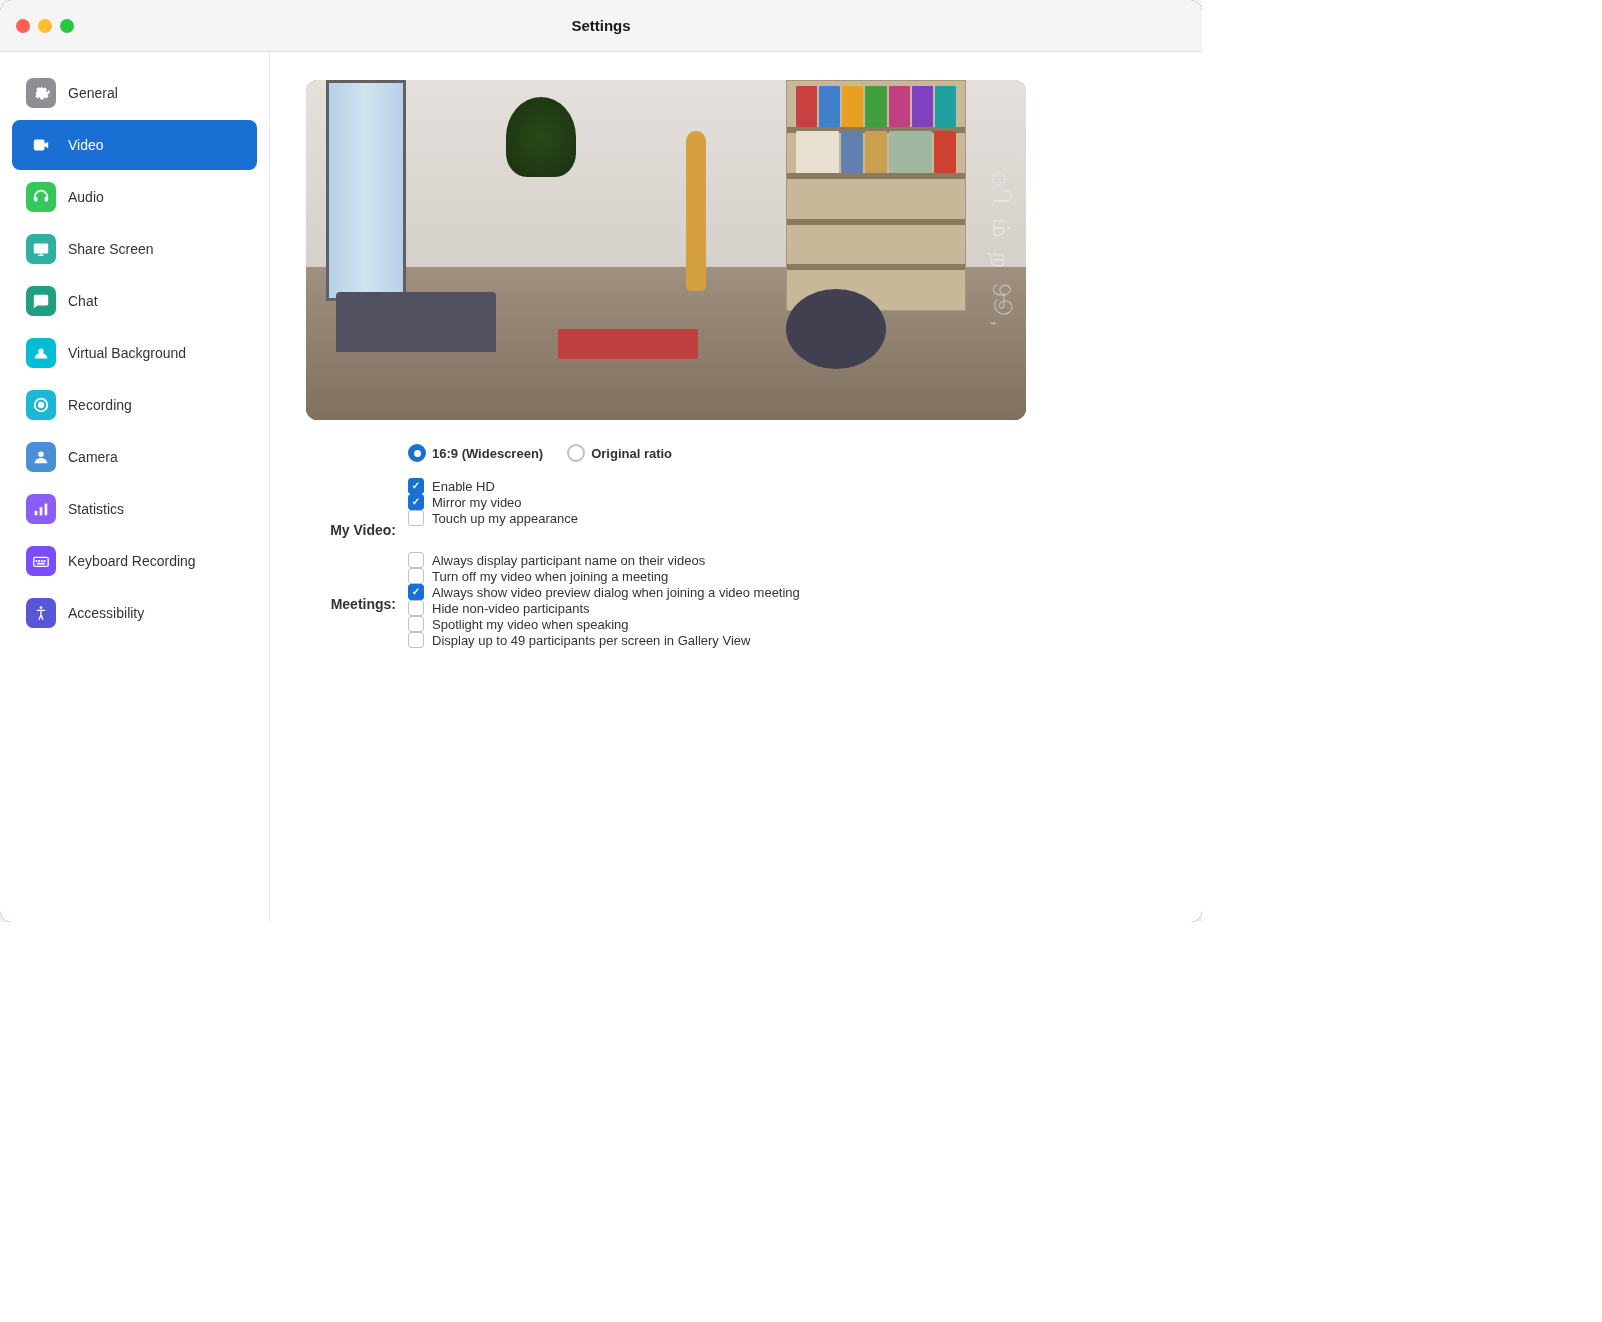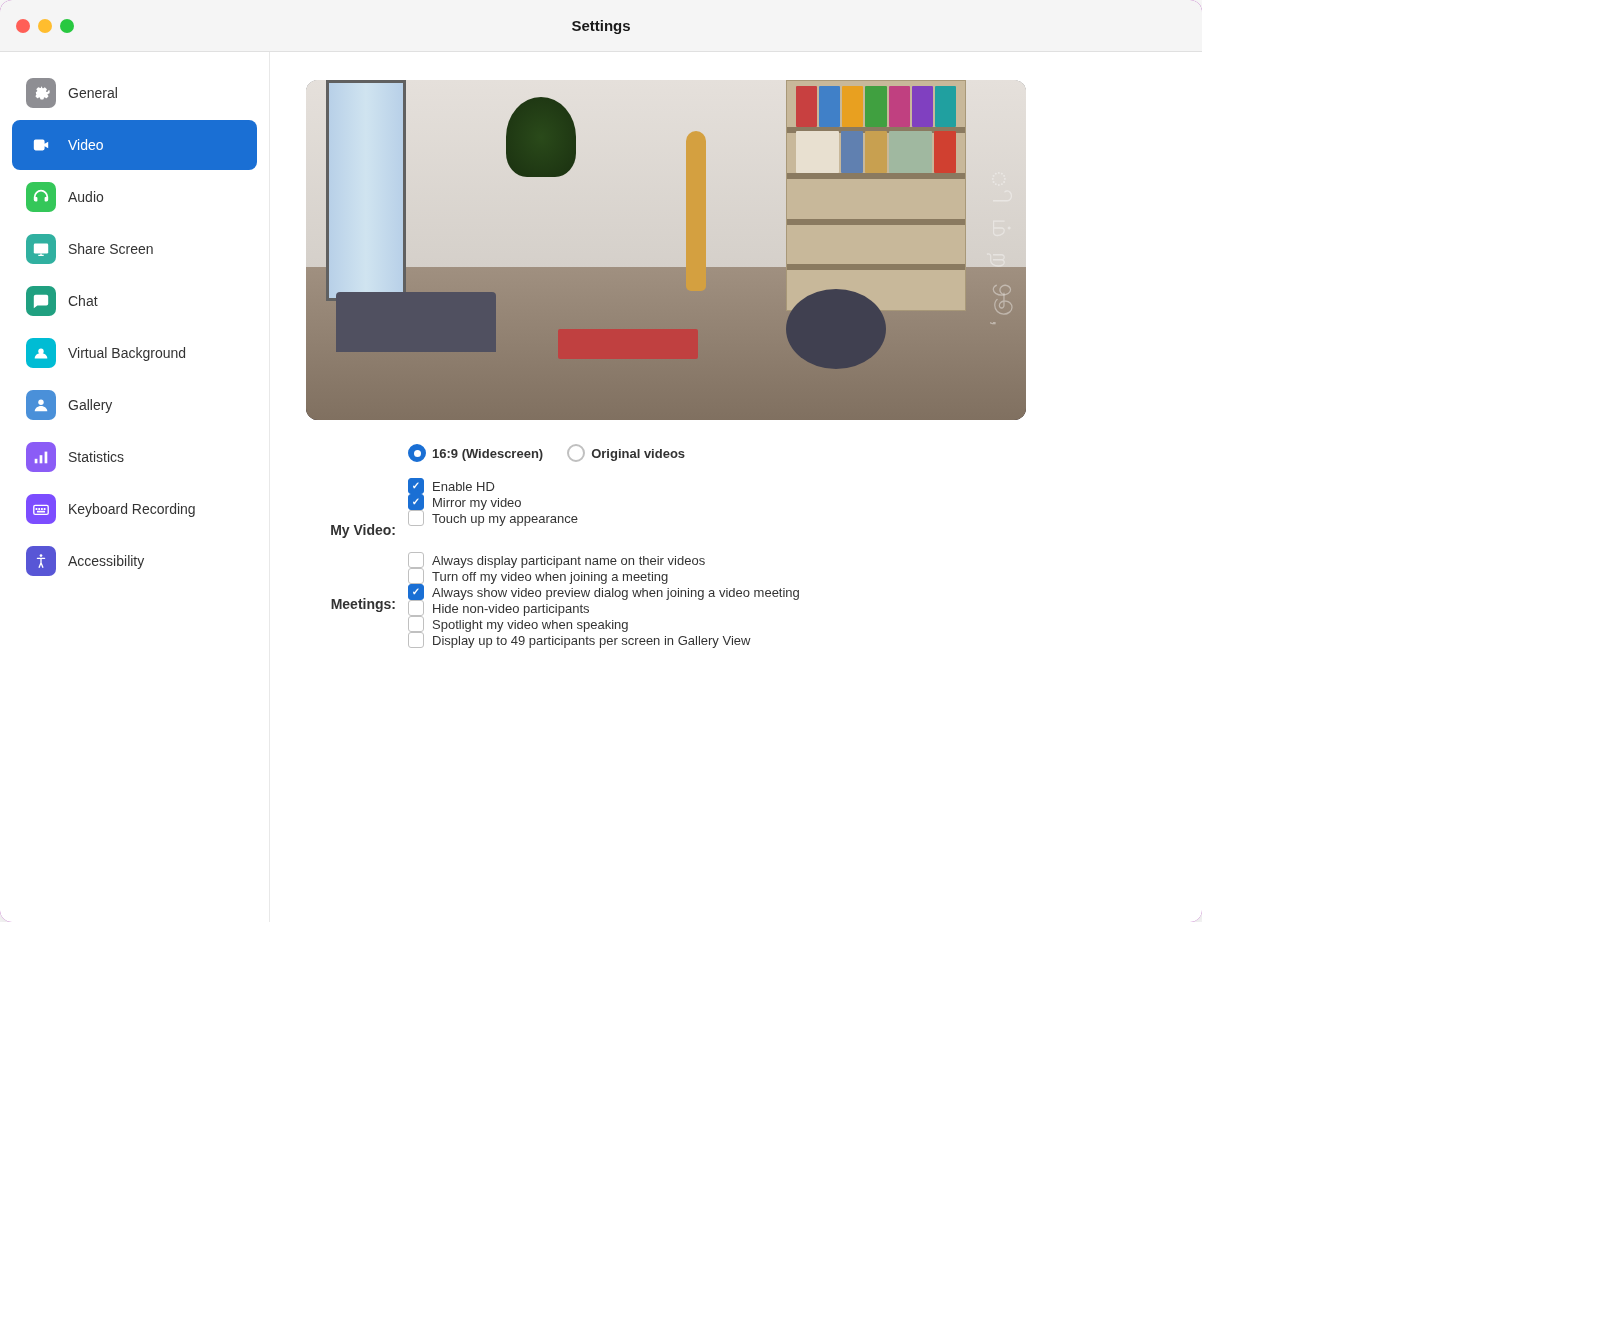--- a/index.html
+++ b/index.html
@@ -403,29 +403,38 @@
       <div class="sidebar-item">
         <div class="sidebar-icon icon-cyan">
           <svg class="icon-svg" viewBox="0 0 20 20">
               <circle cx="10" cy="8" r="3"></circle>
               <path d="M3 16c0-3.3 3.1-6 7-6s7 2.7 7 6H3z"></path>
             </svg>
         </div>
         <span class="sidebar-label">Virtual Background</span>
       </div>
 
+      <div class="sidebar-item">
+        <div class="sidebar-icon icon-blue-rec">
+          <svg class="icon-svg" viewBox="0 0 20 20">
+              <circle cx="10" cy="10" r="7" fill="none" stroke="white" stroke-width="2"></circle>
+              <circle cx="10" cy="10" r="3.5"></circle>
+            </svg>
+        </div>
+        <span class="sidebar-label">Recording</span>
+      </div>
 
       <div class="sidebar-item">
         <div class="sidebar-icon icon-blue-profile">
           <svg class="icon-svg" viewBox="0 0 20 20">
               <circle cx="10" cy="7" r="3"></circle>
               <path d="M3 17c0-3.3 3.1-6 7-6s7 2.7 7 6H3z"></path>
             </svg>
         </div>
-        <span class="sidebar-label">Gallery</span>
+        <span class="sidebar-label">Camera</span>
       </div>
 
       <div class="sidebar-item">
         <div class="sidebar-icon icon-purple">
           <svg class="icon-svg" viewBox="0 0 20 20">
               <rect x="3" y="12" width="3" height="5"></rect>
               <rect x="8.5" y="8" width="3" height="9"></rect>
               <rect x="14" y="4" width="3" height="13"></rect>
             </svg>
         </div>
@@ -506,21 +515,21 @@
 
       <div class="settings-row">
         <span class="settings-label"></span>
         <div class="radio-group">
           <div class="radio-item">
             <div class="radio-circle checked"></div>
             <span class="radio-label">16:9 (Widescreen)</span>
           </div>
           <div class="radio-item">
             <div class="radio-circle"></div>
-            <span class="radio-label">Original videos</span>
+            <span class="radio-label">Original ratio</span>
           </div>
         </div>
       </div>
 
       <div class="section-row">
         <span class="section-title">My Video:</span>
         <div class="checkboxes-col">
           <div class="checkbox-item">
             <div class="checkbox-box checked"></div>
             <span class="checkbox-text">Enable HD</span>

